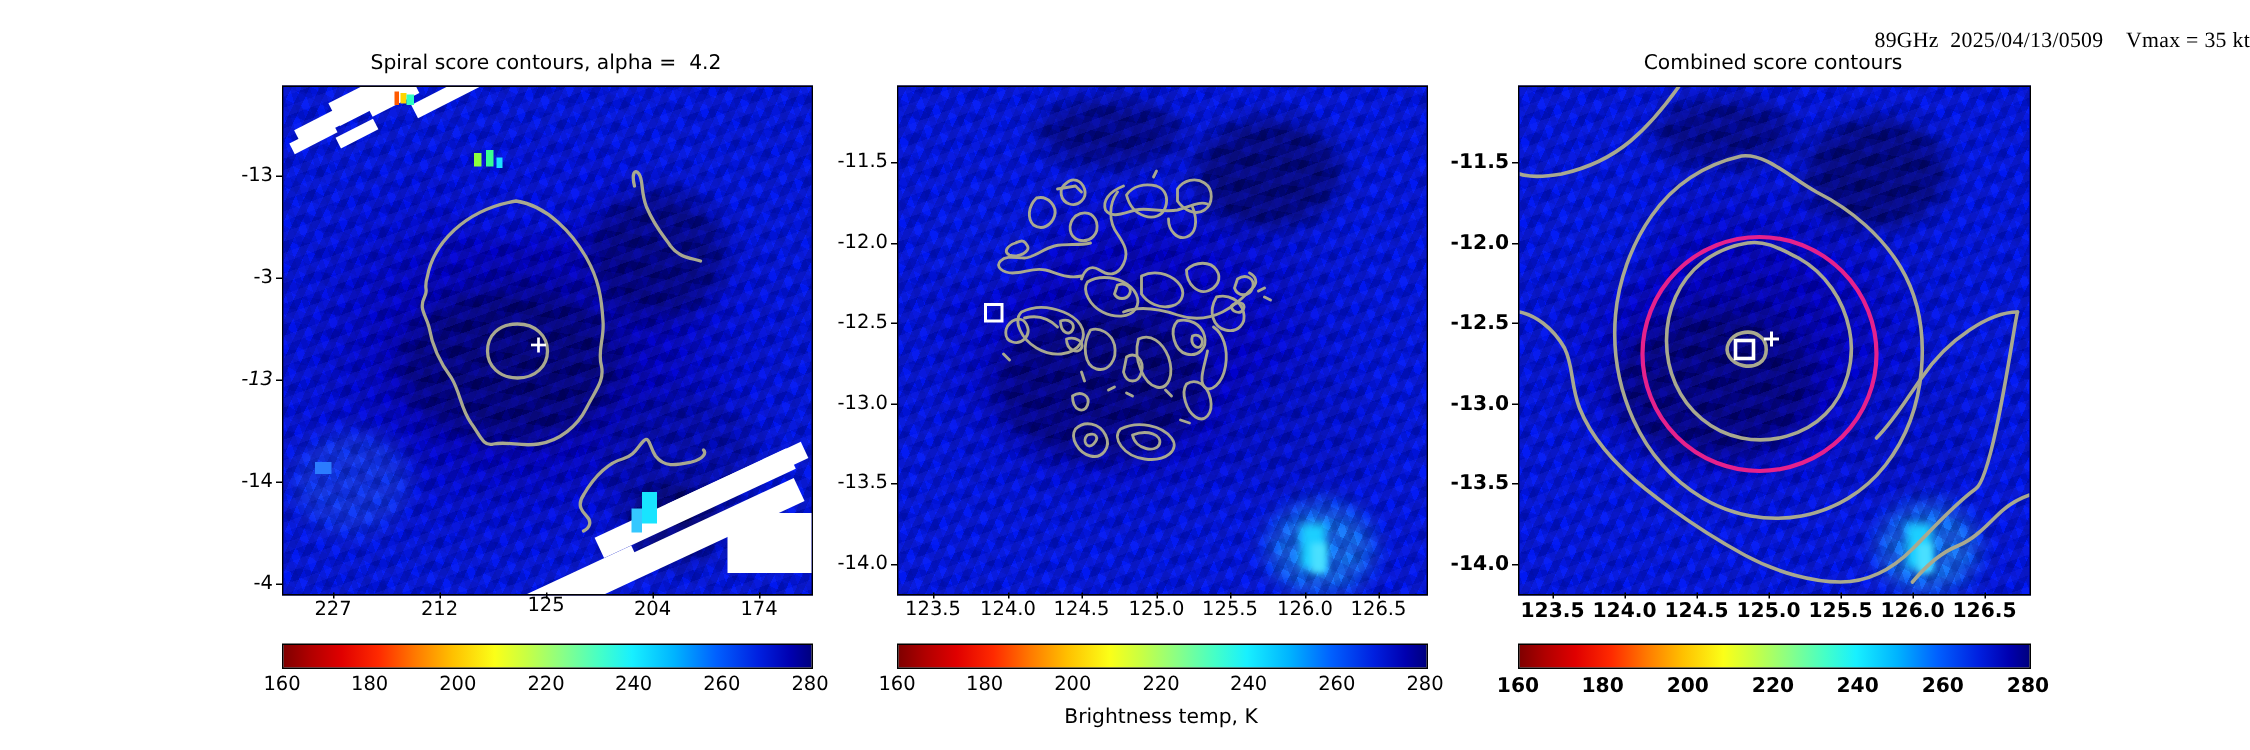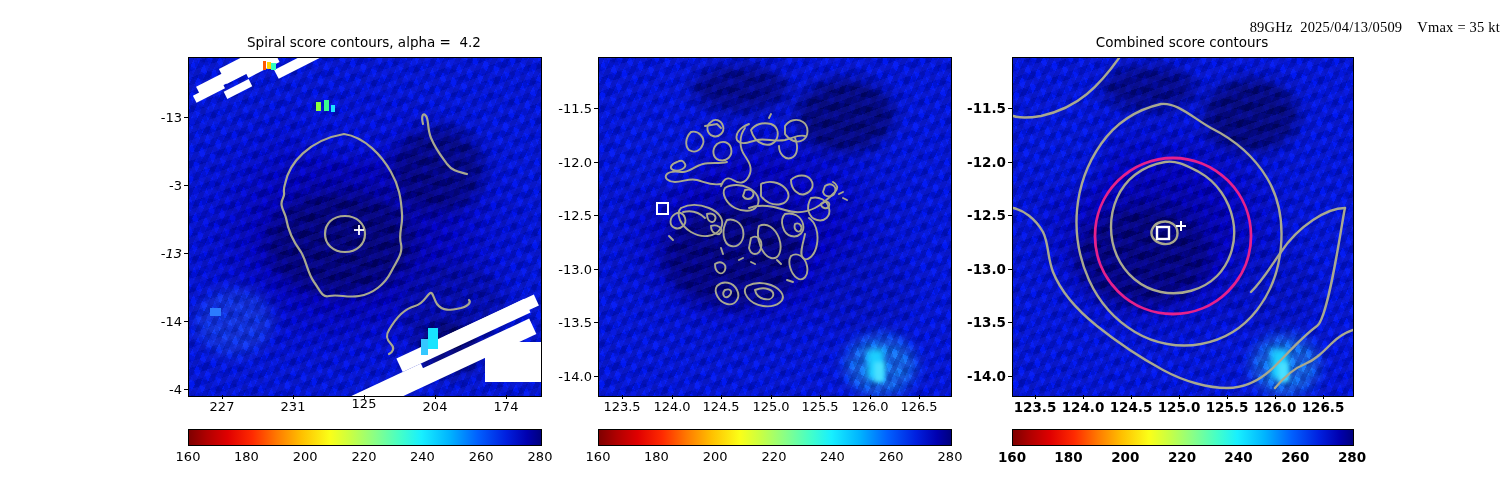--- a/index.html
+++ b/index.html
@@ -139,21 +139,21 @@
   </div>
   <div>
     <div class="tickmark" style="left:184px;top:117px;width:4px;height:1px;"></div>
     <div class="tickmark" style="left:184px;top:185px;width:4px;height:1px;"></div>
     <div class="tickmark" style="left:184px;top:253px;width:4px;height:1px;"></div>
     <div class="tickmark" style="left:184px;top:321px;width:4px;height:1px;"></div>
     <div class="tickmark" style="left:184px;top:389px;width:4px;height:1px;"></div>
   </div>
   <div>
     <div class="xtick" style="left:222px;top:399px;">227</div>
-    <div class="xtick" style="left:293px;top:399px;">231</div>
+    <div class="xtick" style="left:293px;top:399px;">212</div>
     <div class="xtick" style="left:364px;top:396px;">125</div>
     <div class="xtick" style="left:435px;top:399px;">204</div>
     <div class="xtick" style="left:506px;top:399px;">174</div>
   </div>
   <div>
     <div class="tickmark" style="left:222px;top:395px;width:1px;height:4px;"></div>
     <div class="tickmark" style="left:293px;top:395px;width:1px;height:4px;"></div>
     <div class="tickmark" style="left:364px;top:395px;width:1px;height:4px;"></div>
     <div class="tickmark" style="left:435px;top:395px;width:1px;height:4px;"></div>
     <div class="tickmark" style="left:506px;top:395px;width:1px;height:4px;"></div>
@@ -296,20 +296,21 @@
   <div class="cbticks" style="left:598px;top:449px;width:352px;height:18px;">
     <span style="left:0%;">160</span>
     <span style="left:16.6%;">180</span>
     <span style="left:33.3%;">200</span>
     <span style="left:50%;">220</span>
     <span style="left:66.6%;">240</span>
     <span style="left:83.3%;">260</span>
     <span style="left:100%;">280</span>
   </div>
 
+  <div class="cblabel" style="left:598px;top:470px;width:352px;">Brightness temp, K</div>
 
   <div class="panel-title" style="left:1012px;top:34px;width:340px;">Combined score contours</div>
 
   <div class="axes" id="ax3" style="left:1012px;top:57px;width:340px;height:338px;">
     <div class="imglayer">
       <div class="base" style="background:
           radial-gradient(ellipse 48% 40% at 44% 50%, #00009c 0%, #0000cc 42%, #0014ea 78%, #0018f2 100%),
           linear-gradient(145deg,#0016ea 0%,#0010d4 45%,#000096 100%);"></div>
       <div class="blob" style="left:18%;top:44%;width:40%;height:30%;background:#000070;opacity:.8;"></div>
       <div class="blob" style="left:26%;top:2%;width:28%;height:14%;background:#000064;opacity:.7;"></div>

